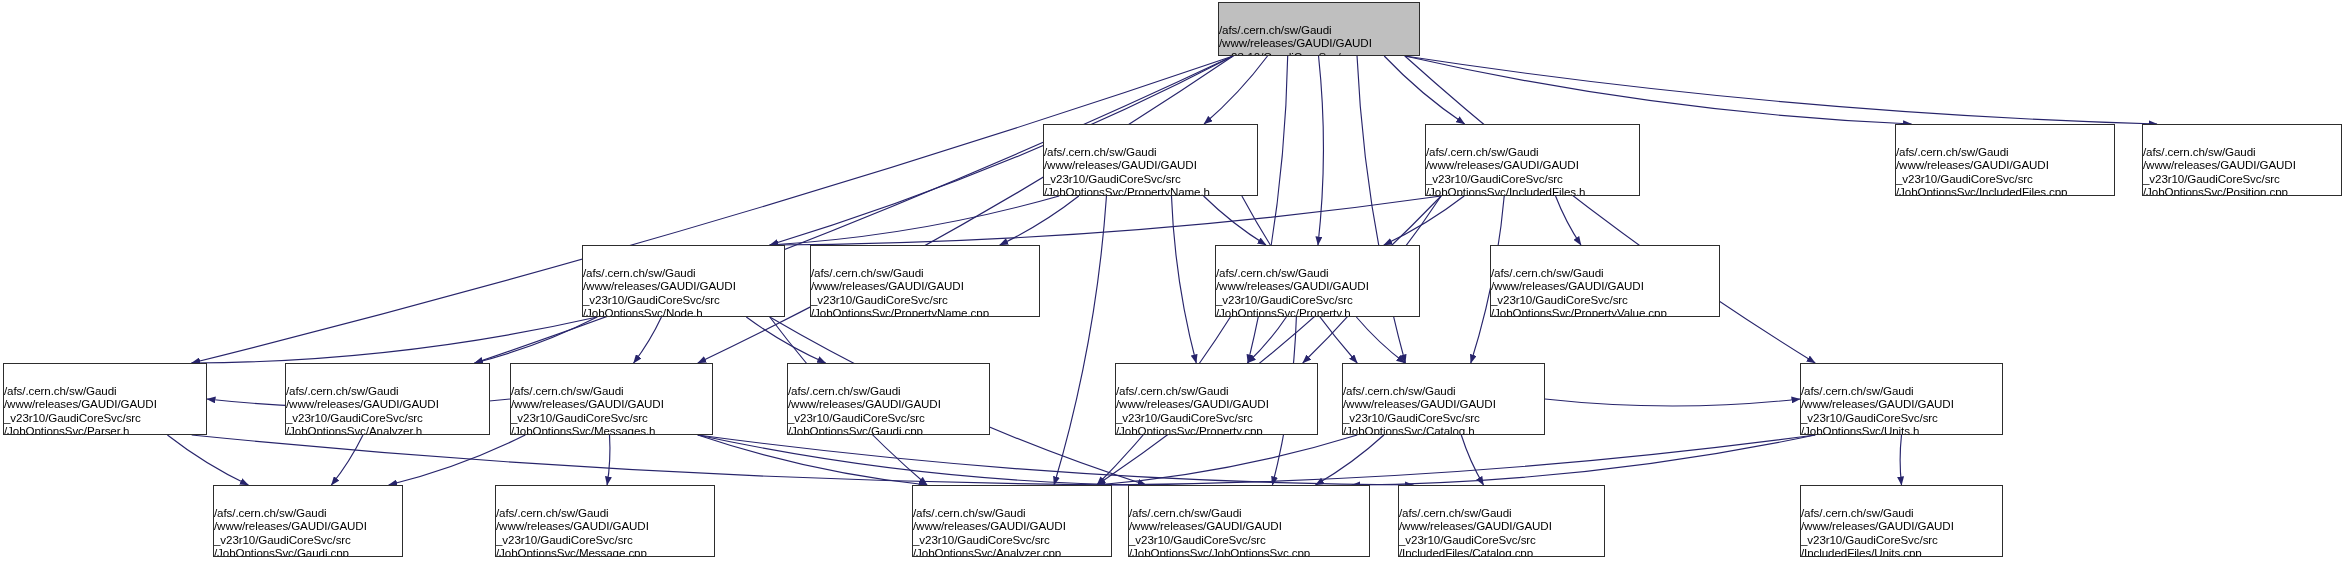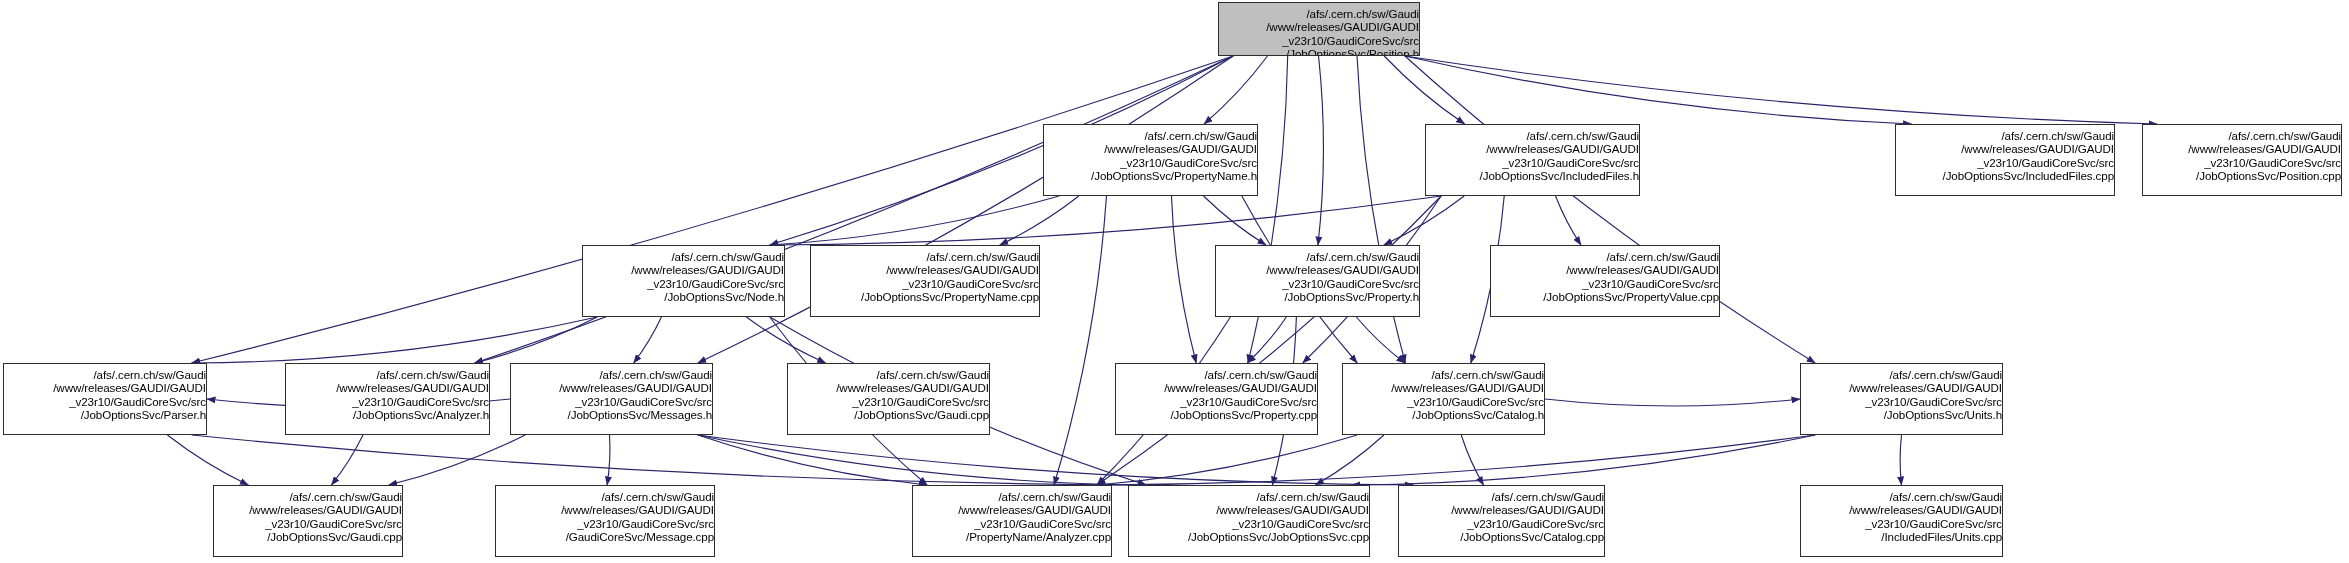--- a/index.html
+++ b/index.html
@@ -24,22 +24,22 @@
     pointer-events: none;
   }
   .node {
     position: absolute;
     box-sizing: border-box;
     border: 1px solid #2d2d2d;
     background: #ffffff;
     color: #000000;
     font-size: 11.6px;
     line-height: 13.3px;
-    text-align: right;
-    padding-top: 4px;
+    text-align: left;
+    padding-top: 20px;
     white-space: pre;
     letter-spacing: -0.1px;
     overflow: hidden;
   }
   .node.root {
     background: #bfbfbf;
     border: 1px solid #2d2d2d;
   }
   .node .line {
     display: block;
@@ -119,19 +119,19 @@
       <div class="node" style="left: 1215px; top: 245px; width: 205px; height: 72px;"><span class="line">/afs/.cern.ch/sw/Gaudi</span><span class="line">/www/releases/GAUDI/GAUDI</span><span class="line">_v23r10/GaudiCoreSvc/src</span><span class="line">/JobOptionsSvc/Property.h</span></div>
       <div class="node" style="left: 1490px; top: 245px; width: 230px; height: 72px;"><span class="line">/afs/.cern.ch/sw/Gaudi</span><span class="line">/www/releases/GAUDI/GAUDI</span><span class="line">_v23r10/GaudiCoreSvc/src</span><span class="line">/JobOptionsSvc/PropertyValue.cpp</span></div>
       <div class="node" style="left: 3px; top: 363px; width: 204px; height: 72px;"><span class="line">/afs/.cern.ch/sw/Gaudi</span><span class="line">/www/releases/GAUDI/GAUDI</span><span class="line">_v23r10/GaudiCoreSvc/src</span><span class="line">/JobOptionsSvc/Parser.h</span></div>
       <div class="node" style="left: 285px; top: 363px; width: 205px; height: 72px;"><span class="line">/afs/.cern.ch/sw/Gaudi</span><span class="line">/www/releases/GAUDI/GAUDI</span><span class="line">_v23r10/GaudiCoreSvc/src</span><span class="line">/JobOptionsSvc/Analyzer.h</span></div>
       <div class="node" style="left: 510px; top: 363px; width: 203px; height: 72px;"><span class="line">/afs/.cern.ch/sw/Gaudi</span><span class="line">/www/releases/GAUDI/GAUDI</span><span class="line">_v23r10/GaudiCoreSvc/src</span><span class="line">/JobOptionsSvc/Messages.h</span></div>
       <div class="node" style="left: 787px; top: 363px; width: 203px; height: 72px;"><span class="line">/afs/.cern.ch/sw/Gaudi</span><span class="line">/www/releases/GAUDI/GAUDI</span><span class="line">_v23r10/GaudiCoreSvc/src</span><span class="line">/JobOptionsSvc/Gaudi.cpp</span></div>
       <div class="node" style="left: 1115px; top: 363px; width: 203px; height: 72px;"><span class="line">/afs/.cern.ch/sw/Gaudi</span><span class="line">/www/releases/GAUDI/GAUDI</span><span class="line">_v23r10/GaudiCoreSvc/src</span><span class="line">/JobOptionsSvc/Property.cpp</span></div>
       <div class="node" style="left: 1342px; top: 363px; width: 203px; height: 72px;"><span class="line">/afs/.cern.ch/sw/Gaudi</span><span class="line">/www/releases/GAUDI/GAUDI</span><span class="line">_v23r10/GaudiCoreSvc/src</span><span class="line">/JobOptionsSvc/Catalog.h</span></div>
       <div class="node" style="left: 1800px; top: 363px; width: 203px; height: 72px;"><span class="line">/afs/.cern.ch/sw/Gaudi</span><span class="line">/www/releases/GAUDI/GAUDI</span><span class="line">_v23r10/GaudiCoreSvc/src</span><span class="line">/JobOptionsSvc/Units.h</span></div>
       <div class="node" style="left: 213px; top: 485px; width: 190px; height: 72px;"><span class="line">/afs/.cern.ch/sw/Gaudi</span><span class="line">/www/releases/GAUDI/GAUDI</span><span class="line">_v23r10/GaudiCoreSvc/src</span><span class="line">/JobOptionsSvc/Gaudi.cpp</span></div>
-      <div class="node" style="left: 495px; top: 485px; width: 220px; height: 72px;"><span class="line">/afs/.cern.ch/sw/Gaudi</span><span class="line">/www/releases/GAUDI/GAUDI</span><span class="line">_v23r10/GaudiCoreSvc/src</span><span class="line">/GaudiCoreSvc/Message.cpp</span></div>
-      <div class="node" style="left: 912px; top: 485px; width: 200px; height: 72px;"><span class="line">/afs/.cern.ch/sw/Gaudi</span><span class="line">/www/releases/GAUDI/GAUDI</span><span class="line">_v23r10/GaudiCoreSvc/src</span><span class="line">/PropertyName/Analyzer.cpp</span></div>
+      <div class="node" style="left: 495px; top: 485px; width: 220px; height: 72px;"><span class="line">/afs/.cern.ch/sw/Gaudi</span><span class="line">/www/releases/GAUDI/GAUDI</span><span class="line">_v23r10/GaudiCoreSvc/src</span><span class="line">/JobOptionsSvc/Message.cpp</span></div>
+      <div class="node" style="left: 912px; top: 485px; width: 200px; height: 72px;"><span class="line">/afs/.cern.ch/sw/Gaudi</span><span class="line">/www/releases/GAUDI/GAUDI</span><span class="line">_v23r10/GaudiCoreSvc/src</span><span class="line">/JobOptionsSvc/Analyzer.cpp</span></div>
       <div class="node" style="left: 1128px; top: 485px; width: 242px; height: 72px;"><span class="line">/afs/.cern.ch/sw/Gaudi</span><span class="line">/www/releases/GAUDI/GAUDI</span><span class="line">_v23r10/GaudiCoreSvc/src</span><span class="line">/JobOptionsSvc/JobOptionsSvc.cpp</span></div>
-      <div class="node" style="left: 1398px; top: 485px; width: 207px; height: 72px;"><span class="line">/afs/.cern.ch/sw/Gaudi</span><span class="line">/www/releases/GAUDI/GAUDI</span><span class="line">_v23r10/GaudiCoreSvc/src</span><span class="line">/JobOptionsSvc/Catalog.cpp</span></div>
+      <div class="node" style="left: 1398px; top: 485px; width: 207px; height: 72px;"><span class="line">/afs/.cern.ch/sw/Gaudi</span><span class="line">/www/releases/GAUDI/GAUDI</span><span class="line">_v23r10/GaudiCoreSvc/src</span><span class="line">/IncludedFiles/Catalog.cpp</span></div>
       <div class="node" style="left: 1800px; top: 485px; width: 203px; height: 72px;"><span class="line">/afs/.cern.ch/sw/Gaudi</span><span class="line">/www/releases/GAUDI/GAUDI</span><span class="line">_v23r10/GaudiCoreSvc/src</span><span class="line">/IncludedFiles/Units.cpp</span></div>
     </div>
 </div>
 
 </body></html>

